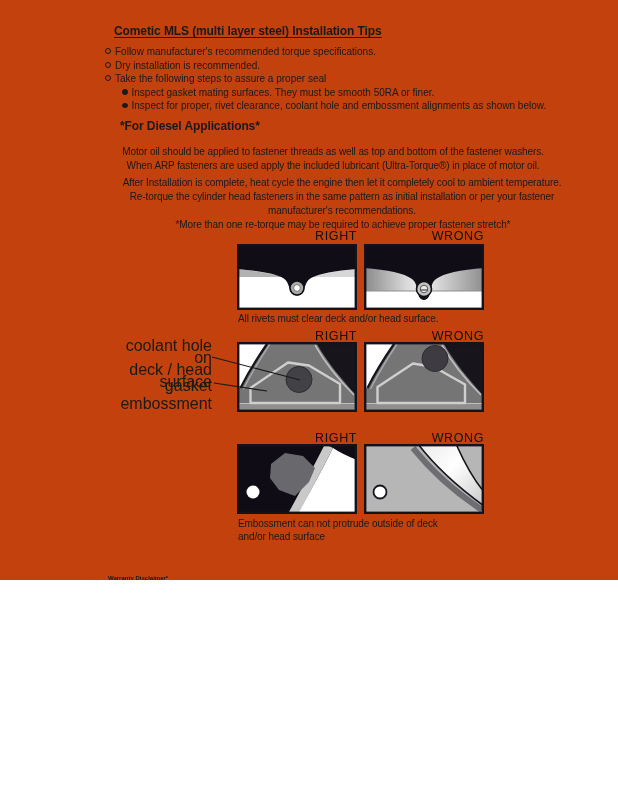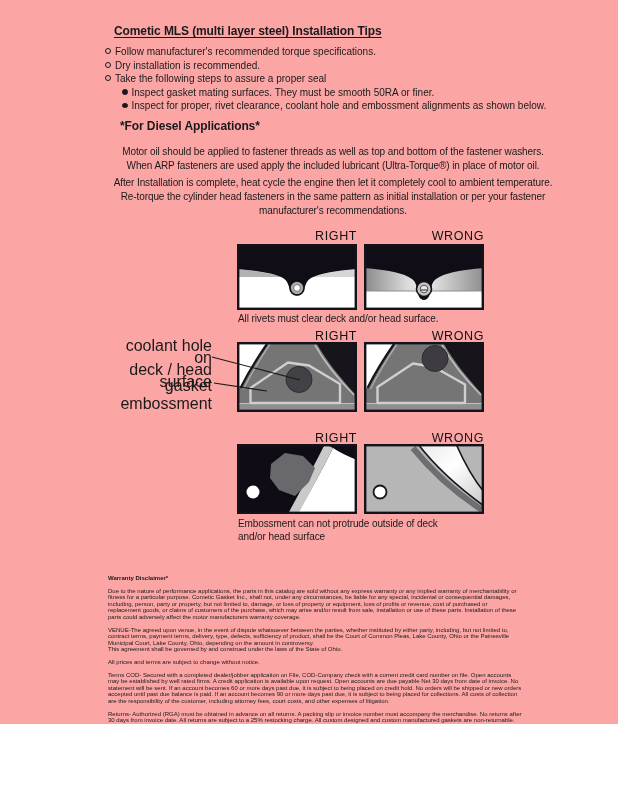--- a/index.html
+++ b/index.html
@@ -1,17 +1,17 @@
 <!DOCTYPE html>
 <html><head>
 <meta charset="utf-8">
 <style>
   html,body { margin:0; padding:0; background:#ffffff; }
   .page {
-    position:relative; width:618px; height:724px; background:#fca5a5;
+    position:relative; width:618px; height:580px; background:#c2410c;
     font-family:"Liberation Sans", sans-serif; color:#1a1a1a; overflow:hidden;
   }
   .abs { position:absolute; }
 
   .title {
     left:114px; top:24px; font-size:12px; font-weight:bold;
     text-decoration:underline; text-underline-offset:2px; letter-spacing:-0.1px;
   }
 
   .bullets { left:105px; top:45px; font-size:10px; line-height:13.5px; }
@@ -19,21 +19,21 @@
   .b-dot {
     display:inline-block; width:4px; height:4px; border:1px solid #1a1a1a;
     border-radius:50%; margin-right:4px; vertical-align:1px;
   }
   .b-sub { margin-left:17px; }
   .b-dot.filled { background:#1a1a1a; width:3.5px; height:3.5px; }
 
   .diesel-heading { left:113px; top:119px; font-size:12px; font-weight:bold; letter-spacing:-0.1px;margin-left:7px; }
   .body-p { font-size:10px; line-height:14px; letter-spacing:-0.1px;text-align:center; }
   .p1 { left:113px; top:135px; width:440px; }
-  .p2 { left:113px; top:163px; width:440px;margin-top:13px; }
+  .p2 { left:122px; top:163px; width:440px;margin-top:13px; }
   .note { left:113px; top:208px; width:460px; }
 
   .rw-label { width:120px; text-align:right; font-size:12.5px; letter-spacing:0.6px; color:#111; }
   .caption { font-size:10px; letter-spacing:-0.1px; }
   .diagram-box { display:block; }
 
   .coolant-label { left:110px; top:340px; width:102px; text-align:right; font-size:16px; line-height:12px; }
   .embossment-label { left:110px; top:377px; width:102px; text-align:right; font-size:16px; }
 
   .fineprint { left:108px; top:575px; width:414px; font-size:6px; line-height:6.6px; letter-spacing:0; }
@@ -54,20 +54,21 @@
     <div class="b-row"><span class="b-dot"></span><span>Follow manufacturer's recommended torque specifications.</span></div>
     <div class="b-row"><span class="b-dot"></span><span>Dry installation is recommended.</span></div>
     <div class="b-row"><span class="b-dot"></span><span>Take the following steps to assure a proper seal</span></div>
     <div class="b-row b-sub"><span class="b-dot filled"></span><span>Inspect gasket mating surfaces.  They must be smooth 50RA or finer.</span></div>
     <div class="b-row b-sub"><span class="b-dot filled"></span><span>Inspect for proper, rivet clearance, coolant hole and embossment alignments as shown below.</span></div>
   </div>
 
   <div class="abs diesel-heading">*For Diesel Applications*</div>
   <p class="abs body-p p1">Motor oil should be applied to fastener threads as well as top and bottom of the fastener washers. When ARP fasteners are used apply the included lubricant (Ultra-Torque®) in place of motor oil.</p>
   <p class="abs body-p p2">After Installation is complete, heat cycle the engine then let it completely cool to ambient temperature. Re-torque the cylinder head fasteners in the same pattern as initial installation or per your fastener manufacturer's recommendations.</p>
+  <p class="abs body-p note">*More than one re-torque may be required to achieve proper fastener stretch*</p>
 
   <div class="abs rw-label" style="left:237px; top:229px;">RIGHT</div>
   <div class="abs rw-label" style="left:364px; top:229px;">WRONG</div>
 
   <svg class="abs diagram-box" style="left:237px; top:244px;" width="120" height="66" viewBox="0 0 120 66">
     <rect x="0" y="0" width="120" height="66" fill="#ffffff"></rect>
     <path d="M0,25 C18,26.5 34,29.5 46,33 L0,33 Z" fill="#b2b2b2"></path>
     <path d="M120,25 C102,26.5 86,29.5 74,33 L120,33 Z" fill="#d6d6d6"></path>
     <path d="M0,0 H120 V25 C98,27 82,29.5 74,34 C66,38.5 69,51 60,51.5 C51,51 54,38.5 46,34 C38,29.5 22,27 0,25 Z" fill="#110d17"></path>
     <circle cx="60" cy="44" r="7" fill="#a9a9a9" stroke="#0d0d0d" stroke-width="1.6"></circle>

